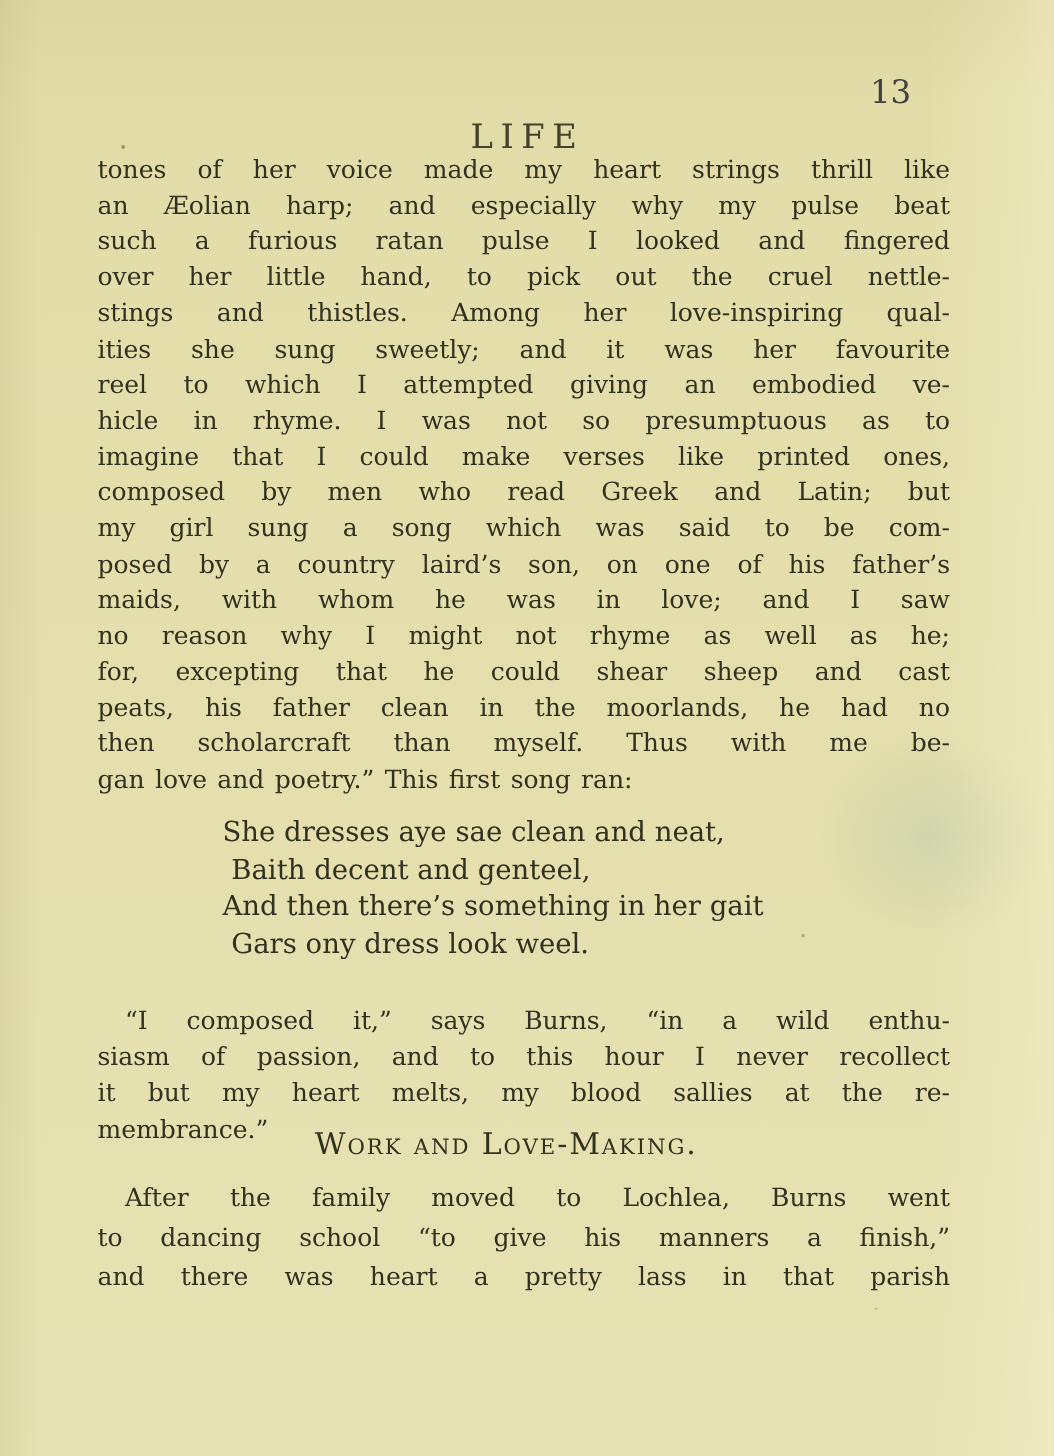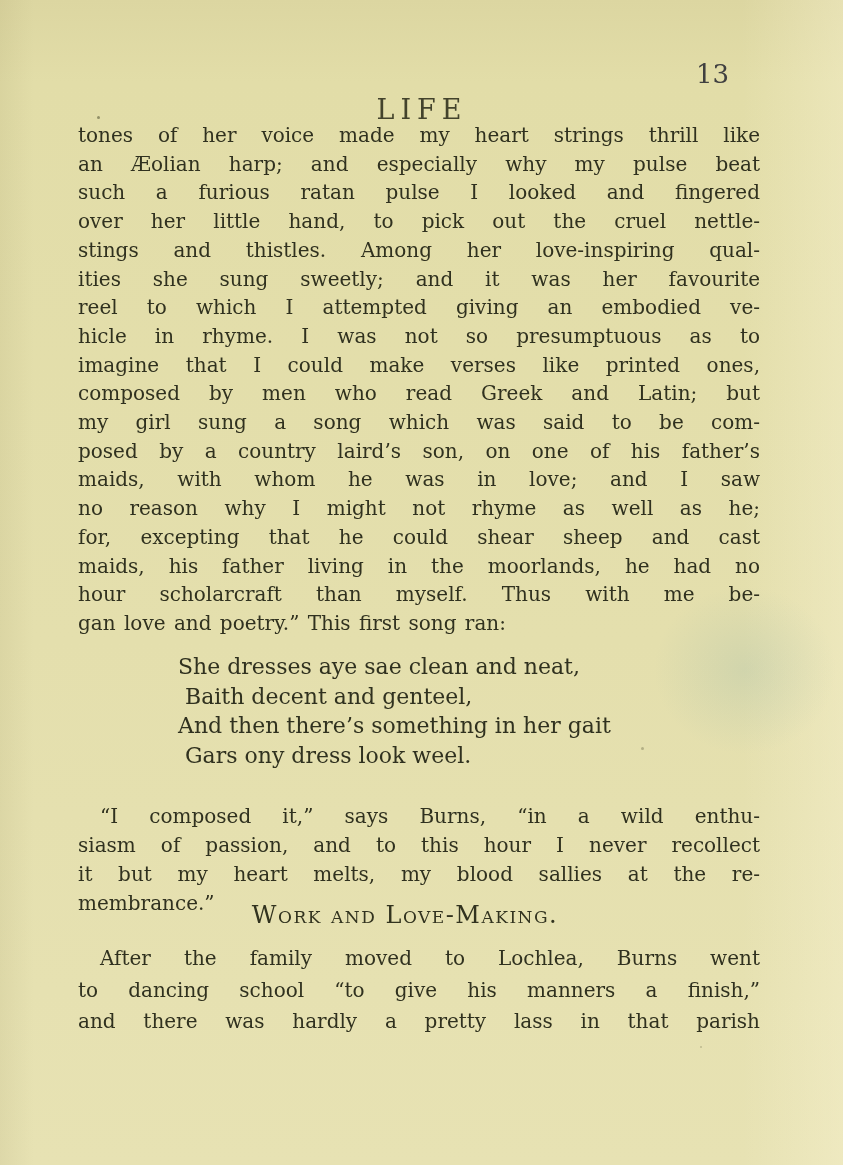--- a/index.html
+++ b/index.html
@@ -77,22 +77,22 @@
   <div class="line">ities she sung sweetly; and it was her favourite</div>
   <div class="line">reel to which I attempted giving an embodied ve-</div>
   <div class="line">hicle in rhyme. I was not so presumptuous as to</div>
   <div class="line">imagine that I could make verses like printed ones,</div>
   <div class="line">composed by men who read Greek and Latin; but</div>
   <div class="line">my girl sung a song which was said to be com-</div>
   <div class="line">posed by a country laird’s son, on one of his father’s</div>
   <div class="line">maids, with whom he was in love; and I saw</div>
   <div class="line">no reason why I might not rhyme as well as he;</div>
   <div class="line">for, excepting that he could shear sheep and cast</div>
-  <div class="line">maids, his father living in the moorlands, he had no</div>
-  <div class="line">hour scholarcraft than myself. Thus with me be-</div>
+  <div class="line">peats, his father clean in the moorlands, he had no</div>
+  <div class="line">then scholarcraft than myself. Thus with me be-</div>
   <div class="line left">gan love and poetry.”  This first song ran:</div>
 </div>
 
 <div class="text-block" id="poem">
   <div class="poem-line odd">She dresses aye sae clean and neat,</div>
   <div class="poem-line even">Baith decent and genteel,</div>
   <div class="poem-line odd">And then there’s something in her gait</div>
   <div class="poem-line even">Gars ony dress look weel.</div>
 </div>
 
@@ -101,14 +101,14 @@
   <div class="line">siasm of passion, and to this hour I never recollect</div>
   <div class="line">it but my heart melts, my blood sallies at the re-</div>
   <div class="line left">membrance.”</div>
 </div>
 
 <div id="section-heading">Work and Love-Making.</div>
 
 <div class="text-block" id="para3">
   <div class="line indent">After the family moved to Lochlea, Burns went</div>
   <div class="line">to dancing school “to give his manners a finish,”</div>
-  <div class="line">and there was hardly a pretty lass in that parish</div>
+  <div class="line">and there was heart a pretty lass in that parish</div>
 </div>
 
 </body></html>

